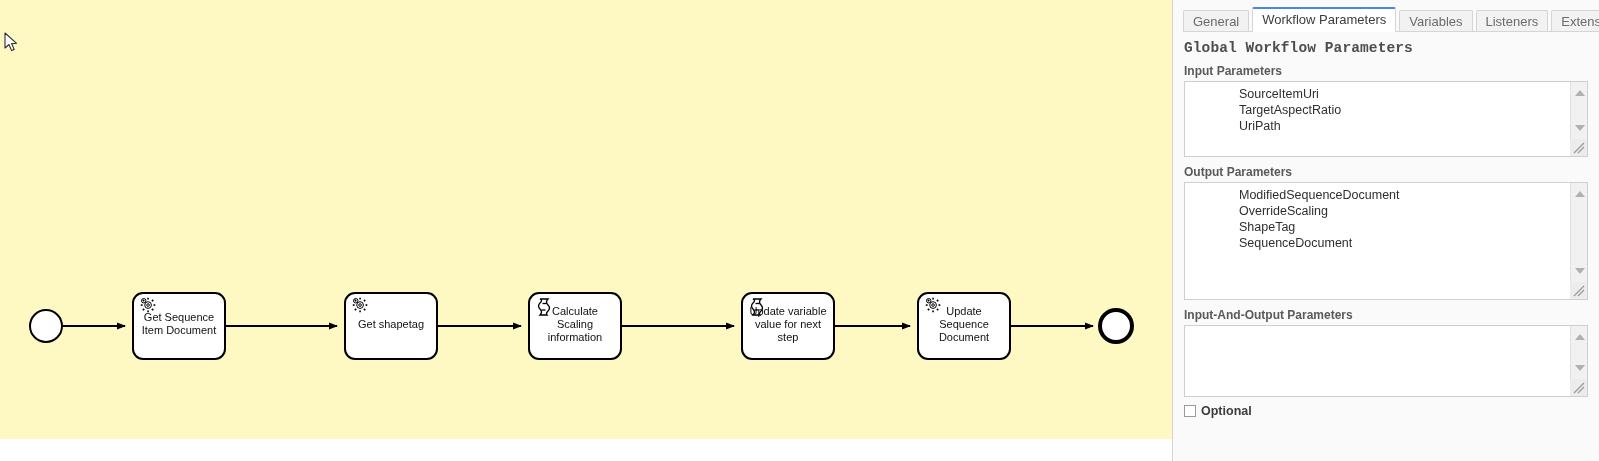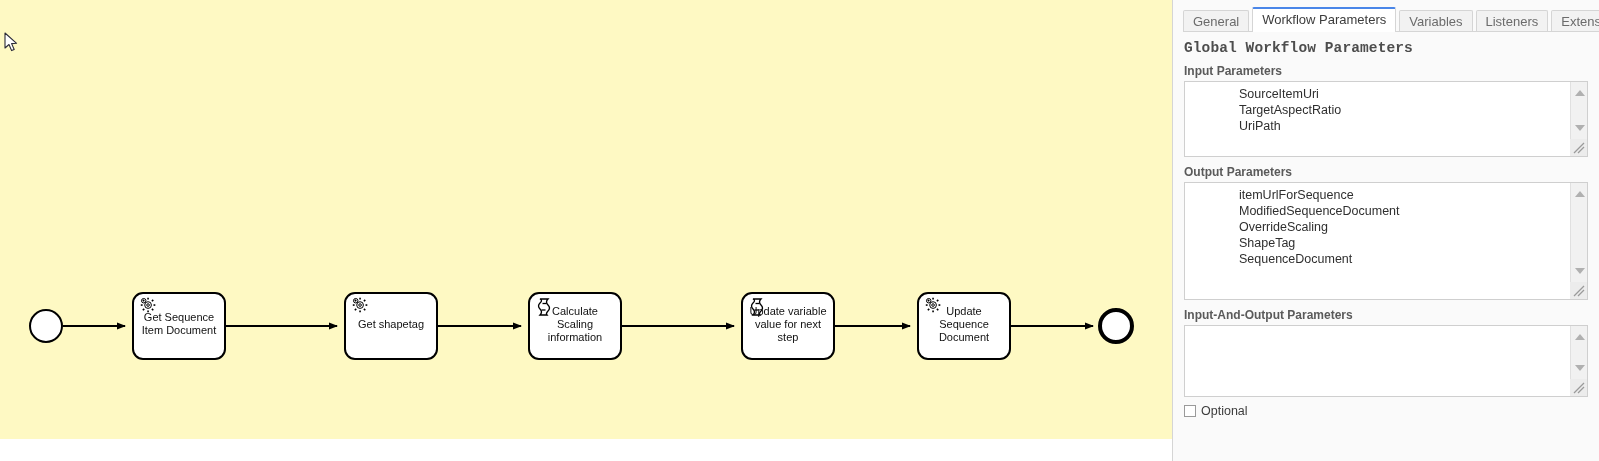--- a/index.html
+++ b/index.html
@@ -185,20 +185,21 @@
     right: 0; bottom: 0;
     width: 17px; height: 17px;
     background: #ececec;
     cursor: nwse-resize;
   }
 
   .checkbox-row {
     display: flex;
     align-items: center;
     margin-top: 7px;
+    font-weight: bold;
   }
   .checkbox {
     width: 12px; height: 12px;
     border: 1px solid #9a9a9a;
     background: #ffffff;
     box-sizing: border-box;
     margin-right: 5px;
     cursor: pointer;
   }
   .checkbox-label {
@@ -351,21 +352,20 @@
           <svg width="17" height="17" viewBox="0 0 17 17">
             <line x1="4" y1="14" x2="14" y2="4" stroke="#9a9a9a" stroke-width="1.2"></line>
             <line x1="8" y1="14" x2="14" y2="8" stroke="#9a9a9a" stroke-width="1.2"></line>
           </svg>
         </div>
       </div>
 
       <div class="field-label">Output Parameters</div>
       <div class="list-box" style="height:118px;">
         <div class="items">
-          <div class="list-item">itemUrlForSequence</div>
           <div class="list-item">ModifiedSequenceDocument</div>
           <div class="list-item">OverrideScaling</div>
           <div class="list-item">ShapeTag</div>
           <div class="list-item">SequenceDocument</div>
         </div>
         <div class="vscroll">
           <div class="sb-arrow up">
               <span class="tri up"></span>
             </div>
           <div class="sb-arrow down">

